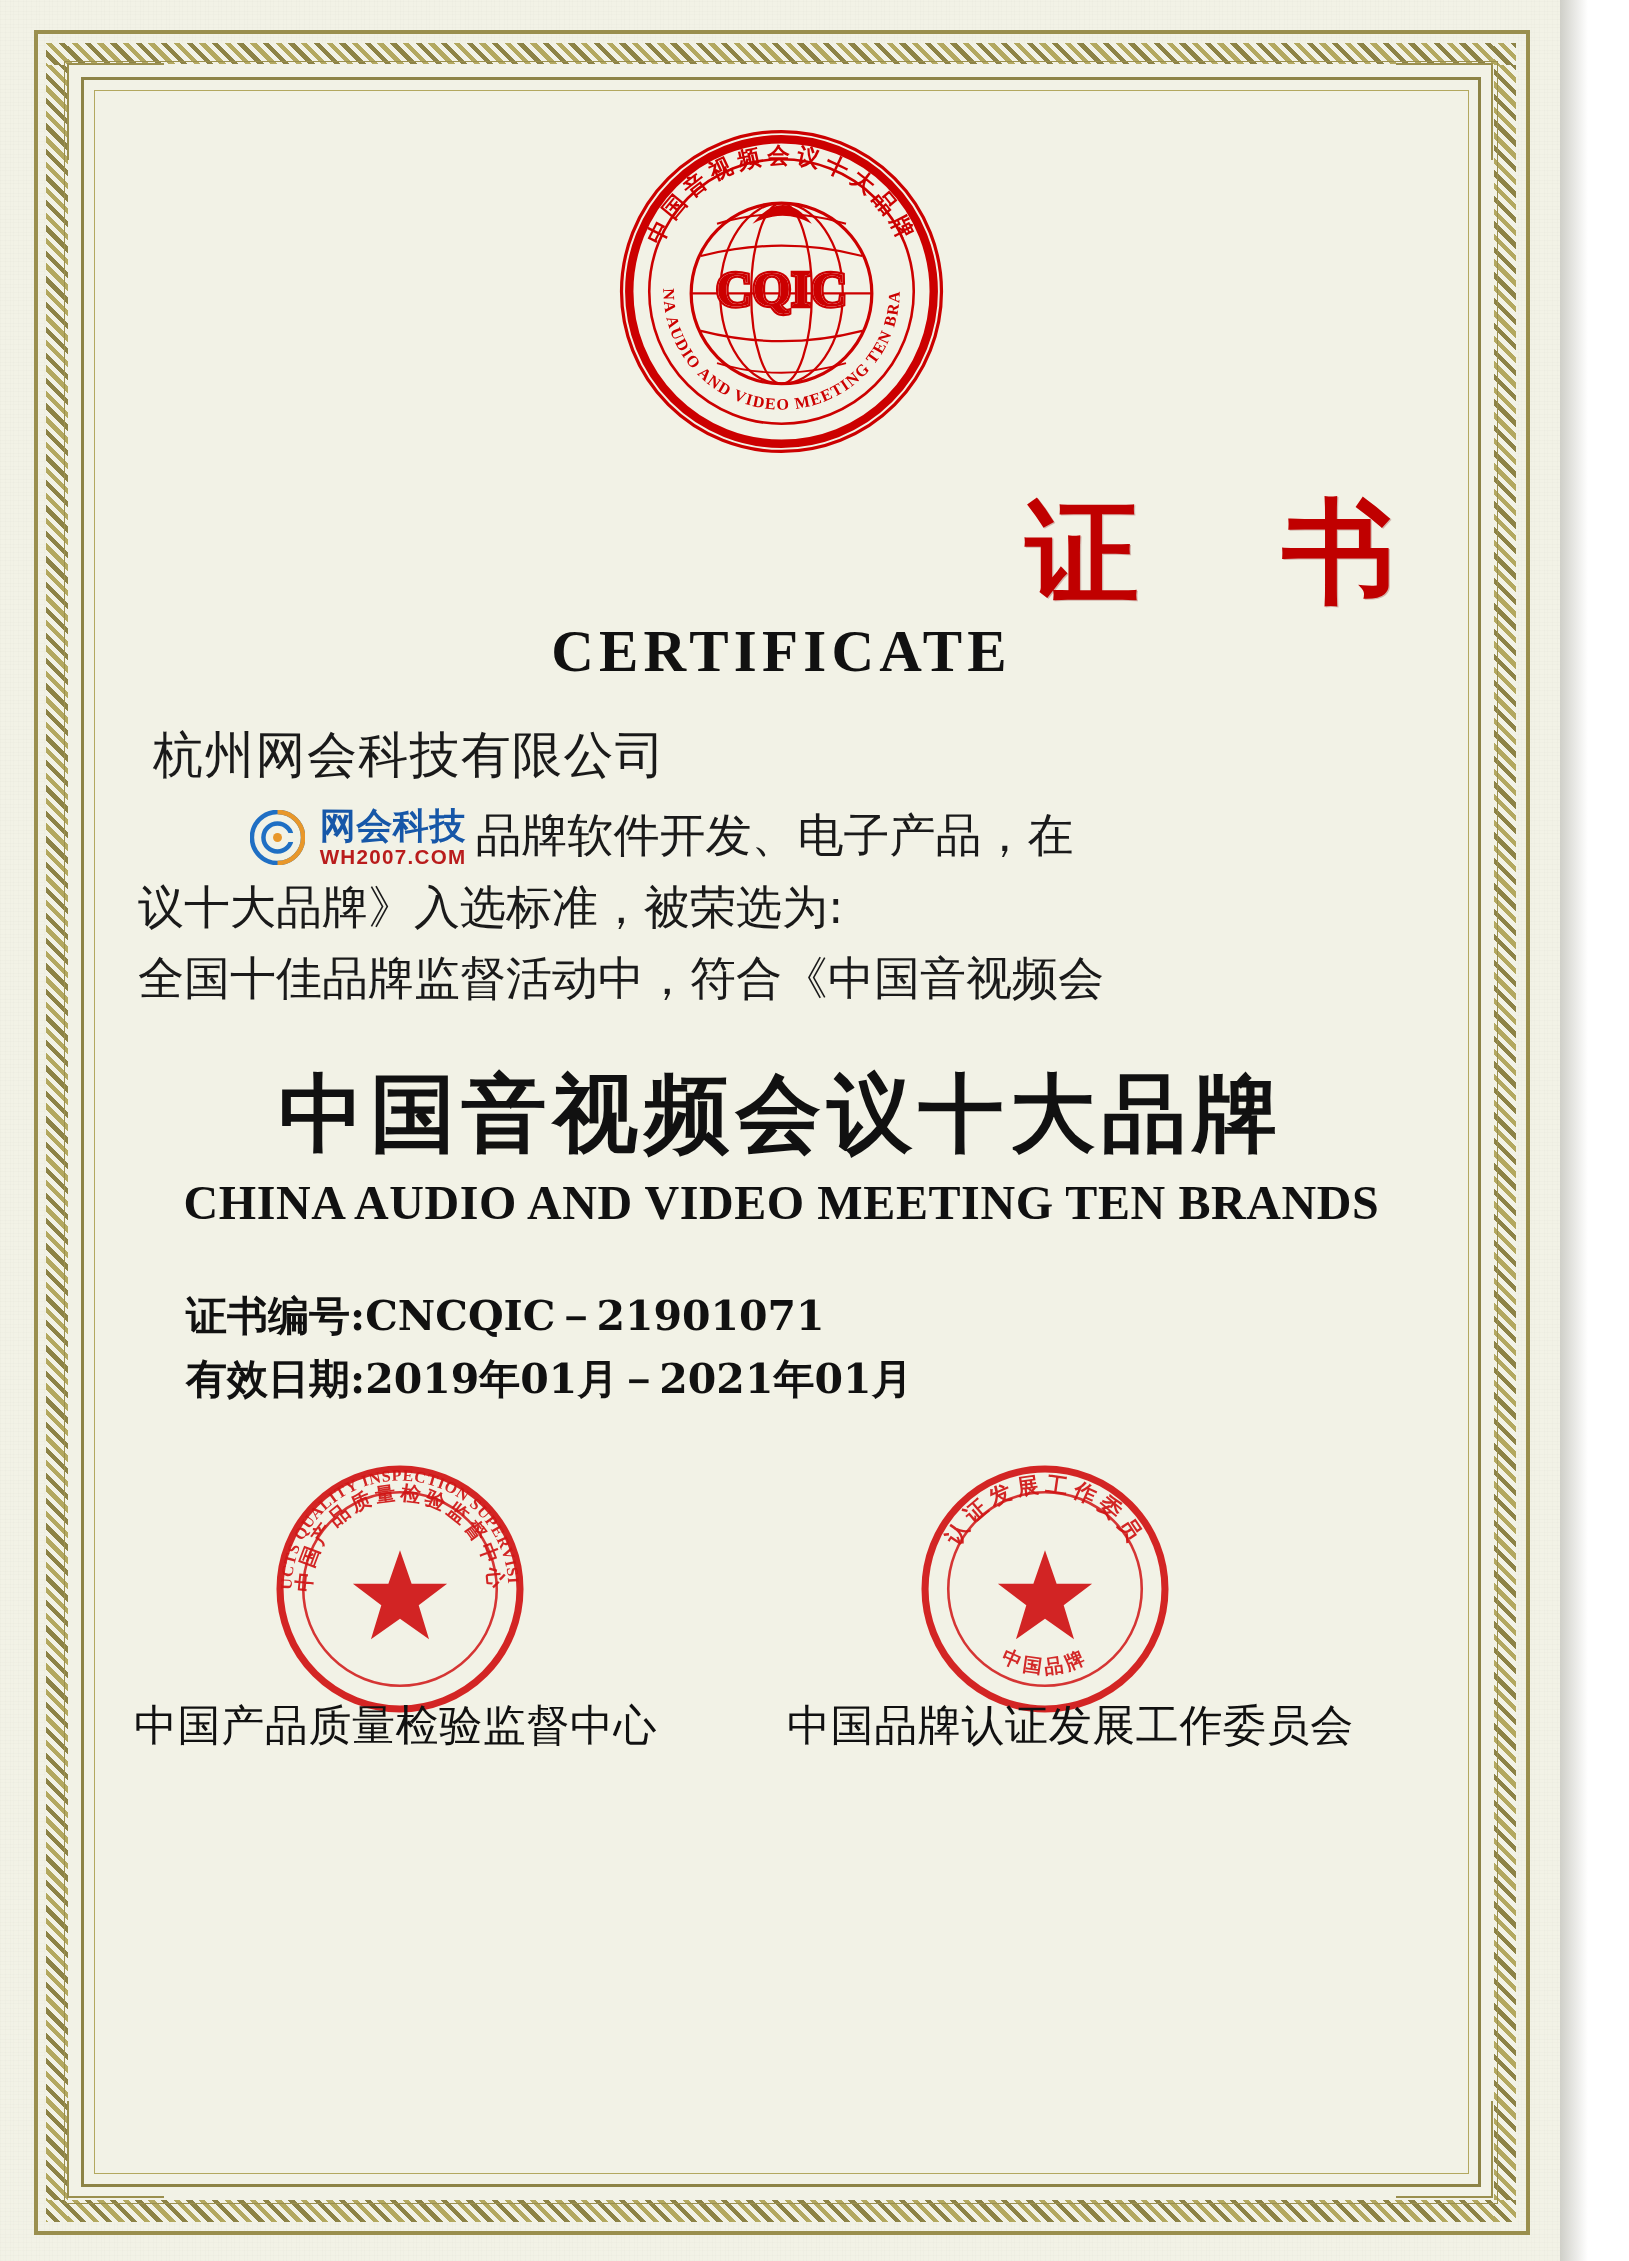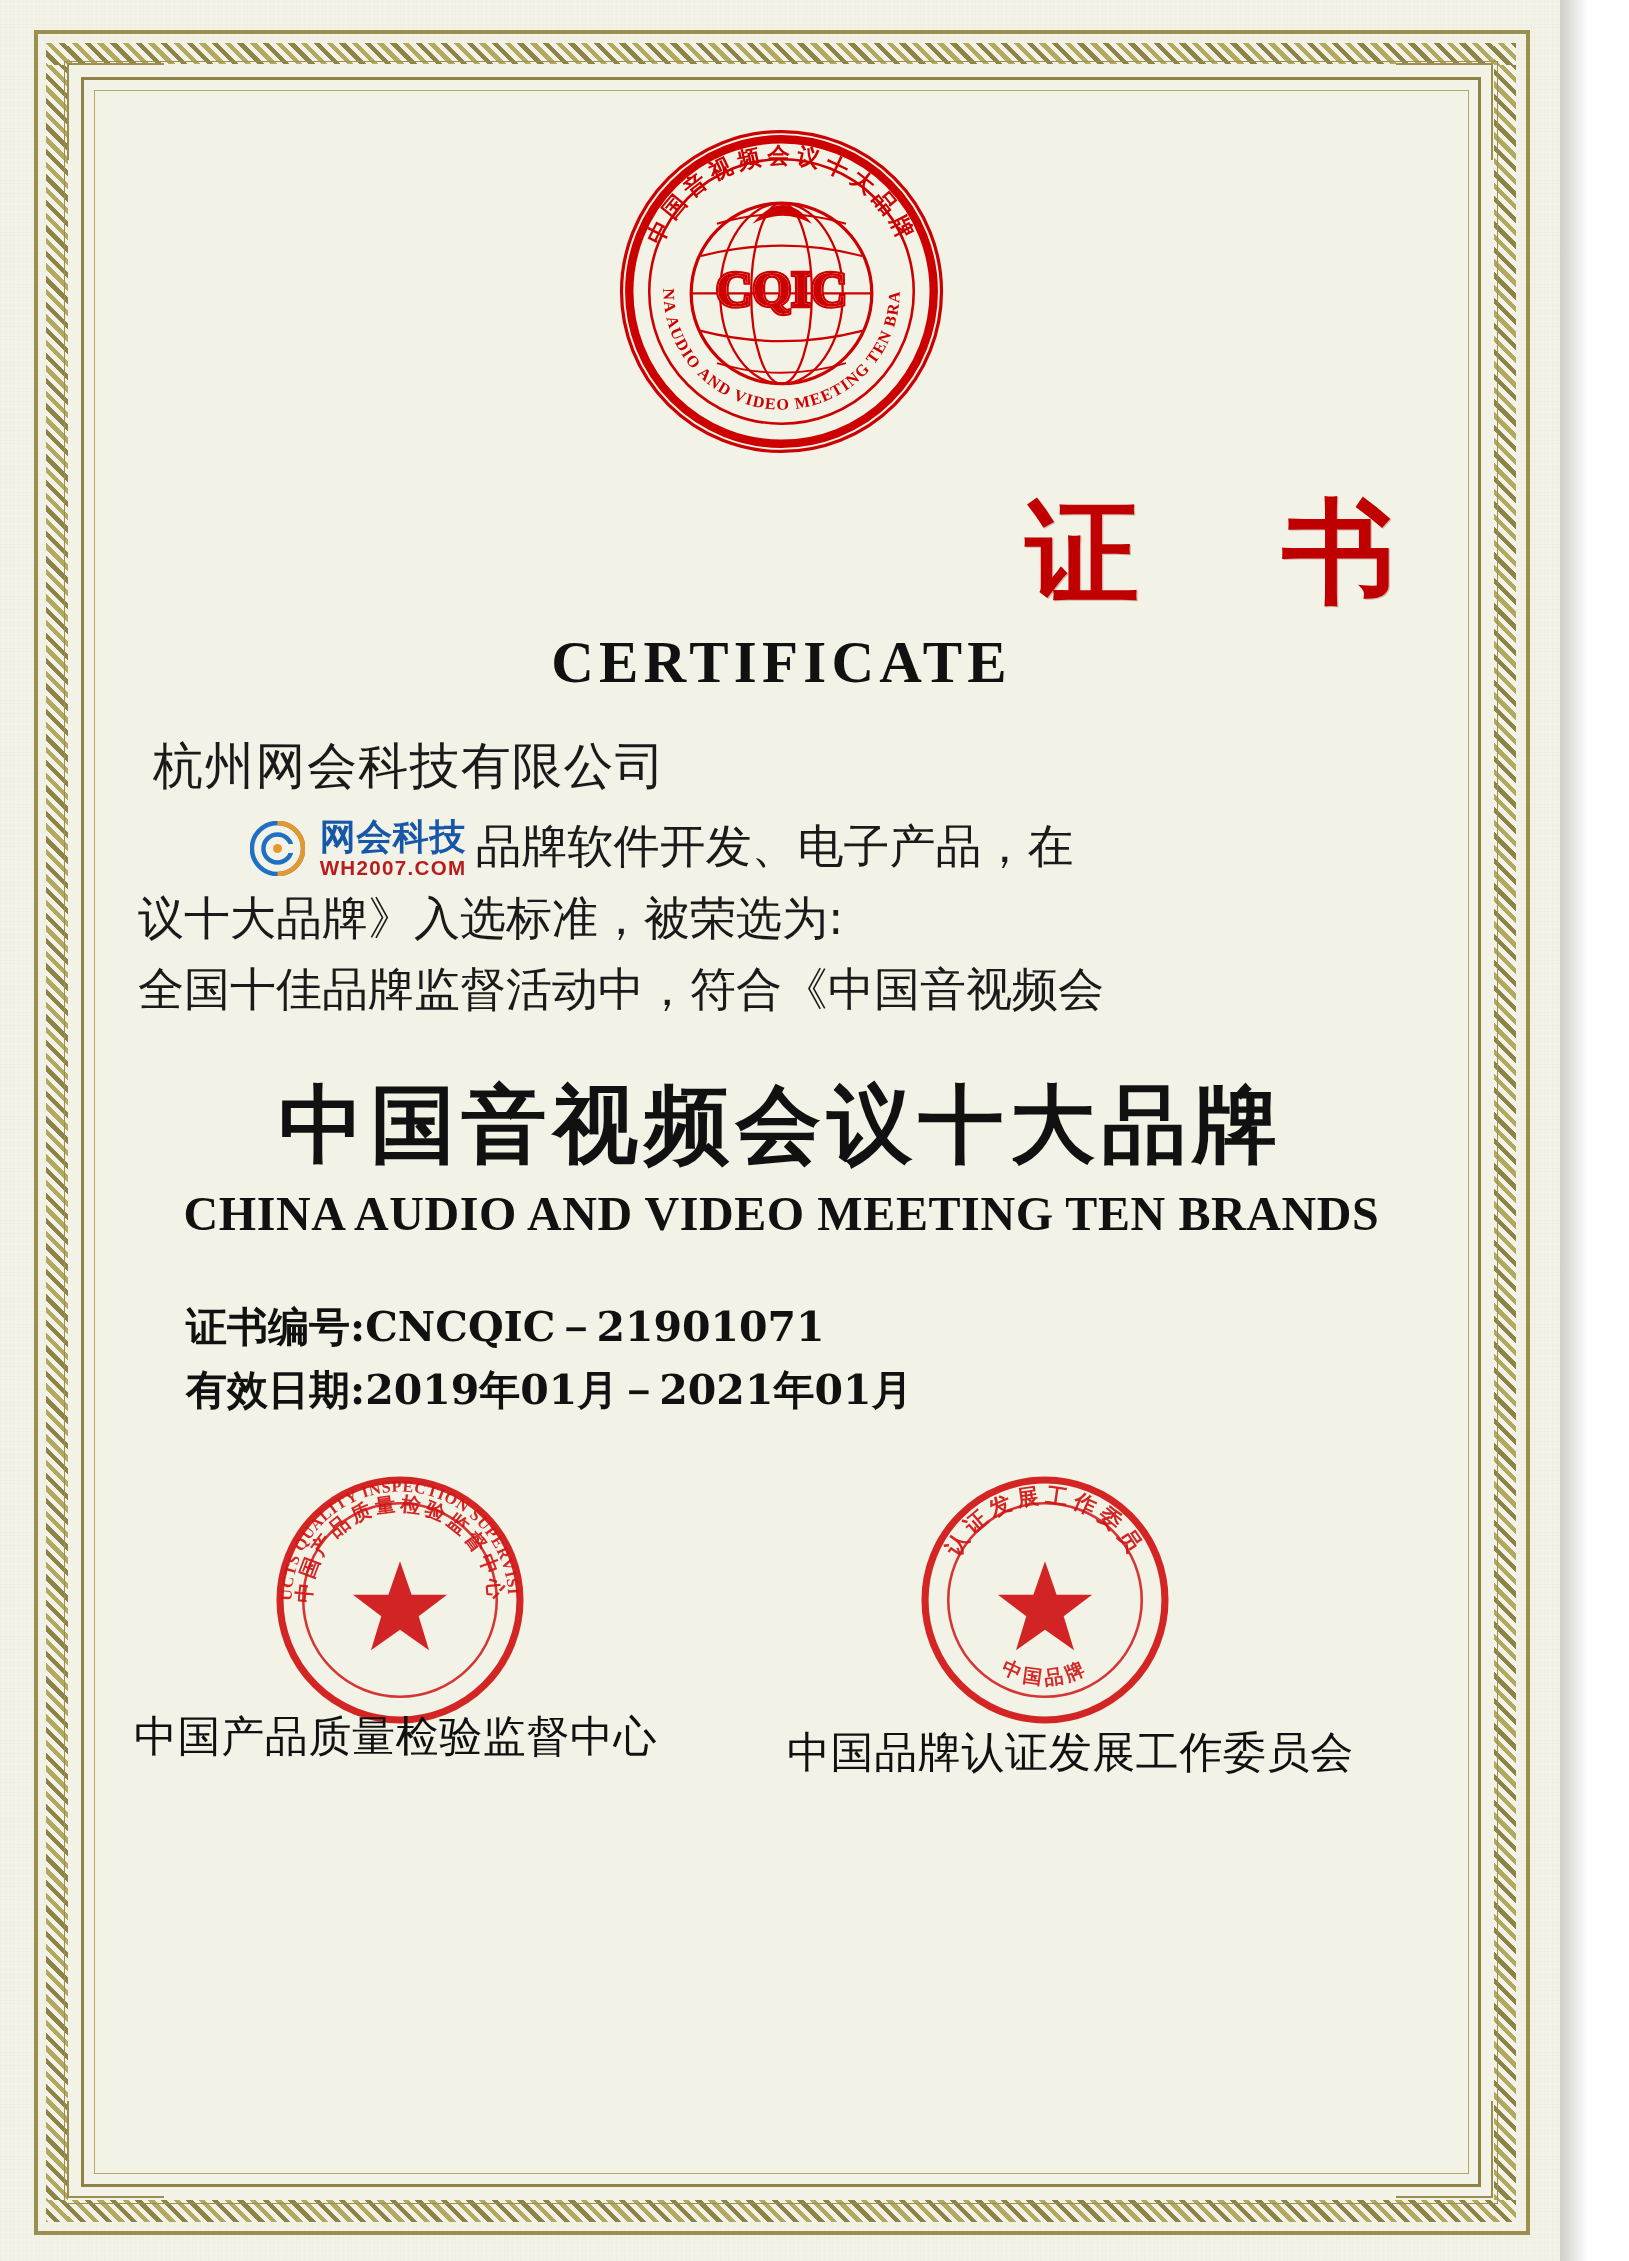--- a/index.html
+++ b/index.html
@@ -129,21 +129,21 @@
     line-height: 1.05;
     text-shadow: 1.3px 1.3px 0 rgba(120,0,0,0.25);
   }
   .title-en {
     text-align: center;
     color: #111111;
     font-family: "Liberation Serif", serif;
     font-weight: bold;
     font-size: 59px;
     letter-spacing: 5.2px;
-    margin-top: 16px;
+    margin-top: 5px;
   }
 
   .company {
     margin-top: 36px;
     padding-left: 37px;
     font-family: "DejaVu Sans", sans-serif;
     font-size: 50px;
     color: #1a1a1a;
     letter-spacing: 1.3px;
   }
@@ -241,21 +241,21 @@
   }
   .sig {
     position: absolute;
     font-family: "DejaVu Sans", sans-serif;
     font-size: 43px;
     color: #111111;
     letter-spacing: 0.6px;
     white-space: nowrap;
   }
   .sig-left { left: 18px; top: 0; }
-  .sig-right { left: 671px; top: 16px; }
+  .sig-right { left: 671px; top: 0; }
 </style>
 </head>
 <body>
 
 <div class="cert-page">
   <div class="paper-tex"></div>
 
   <div class="border-outer"></div>
   <div class="border-band"></div>
   <div class="border-band-inner-mask"></div>

